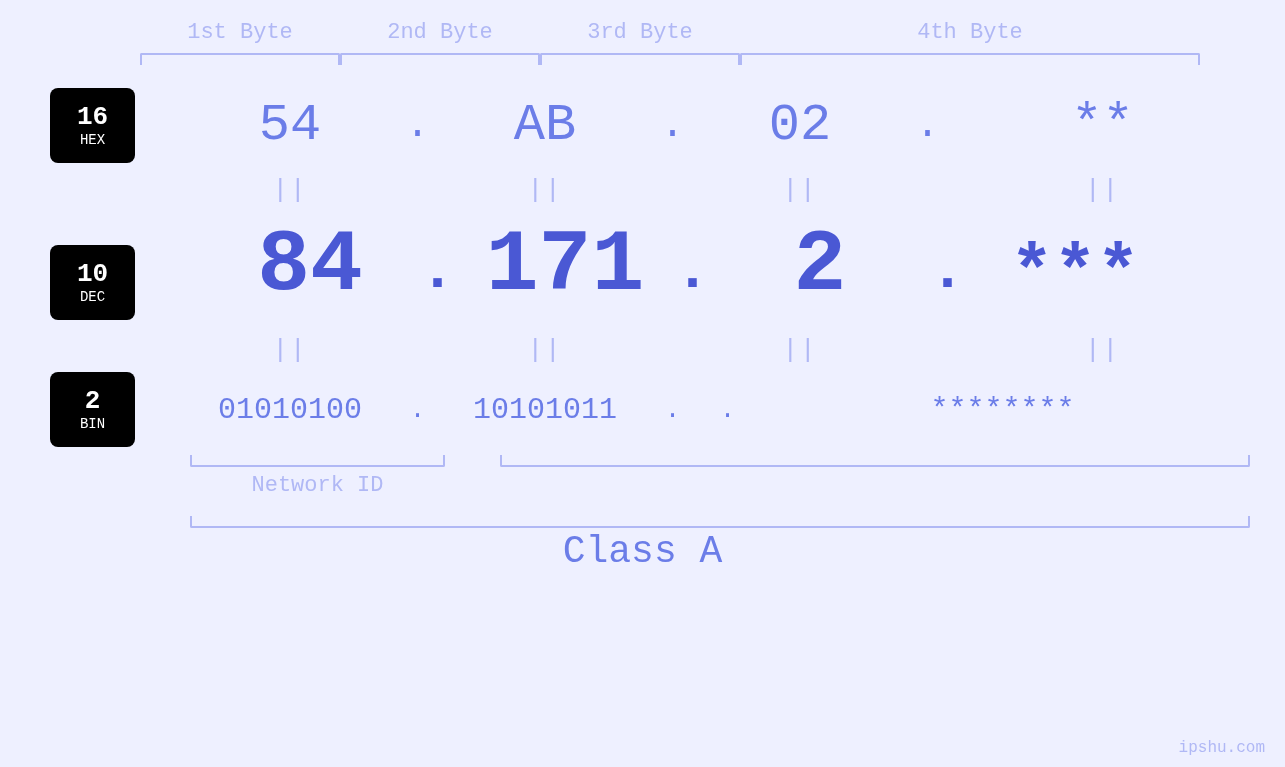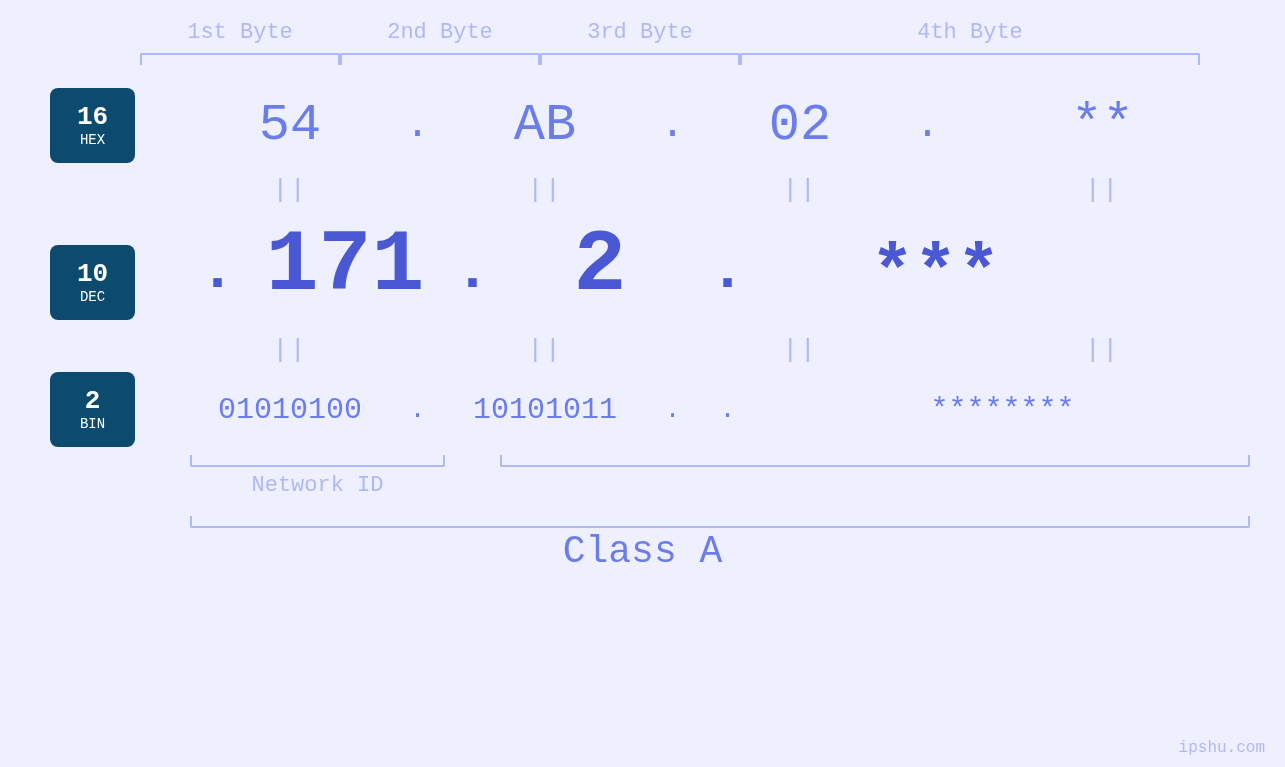--- a/index.html
+++ b/index.html
@@ -58,21 +58,21 @@
       height: 12px;
       border: 2px solid #b0b8f5;
       border-bottom: none;
       border-radius: 2px 2px 0 0;
     }
 
     
     .label-box {
       width: 85px;
       height: 75px;
-      background-color: #0c4a6e;
+      background-color: #000000;
       border-radius: 8px;
       display: flex;
       flex-direction: column;
       align-items: center;
       justify-content: center;
       color: white;
       position: absolute;
       left: 50px;
       font-family: Liberation Mono, monospace;
     }
@@ -249,26 +249,29 @@
   <div class="equals-row" style="margin-left:190px;">
     <div class="equals-sign v1">||</div>
     <div style="width:55px;"></div>
     <div class="equals-sign v2">||</div>
     <div style="width:55px;"></div>
     <div class="equals-sign v3">||</div>
     <div style="width:55px;"></div>
     <div class="equals-sign v4">||</div>
   </div>
 
-  <div style="position:relative; width:1116px; height:120px; display:flex; align-items:flex-end; padding-bottom:10px;">
+  <div style="position:relative; width:1116px; height:120px; display:flex; align-items:flex-end; padding-bottom:10px;padding-left:20px;">
     <div class="label-box" style="bottom:10px;">
       <span class="label-box-number">10</span>
       <span class="label-box-text">DEC</span>
     </div>
     <div class="row-values-dec">
+      <div class="v1">
+        <span class="dec-val">84</span>
+      </div>
       <div class="spacer-dot-dec"><span class="dec-dot">.</span></div>
       <div class="v2">
         <span class="dec-val">171</span>
       </div>
       <div class="spacer-dot-dec"><span class="dec-dot">.</span></div>
       <div class="v3">
         <span class="dec-val">2</span>
       </div>
       <div class="spacer-dot-dec"><span class="dec-dot">.</span></div>
       <div class="v4">

